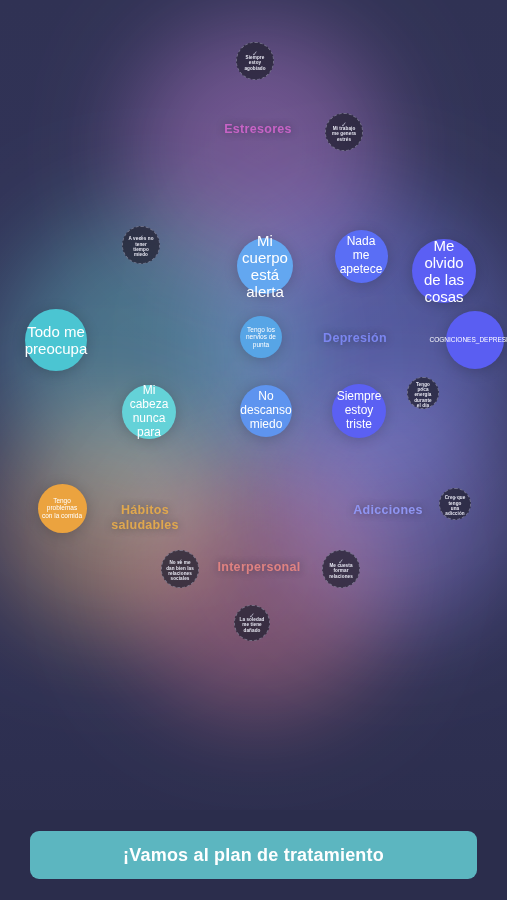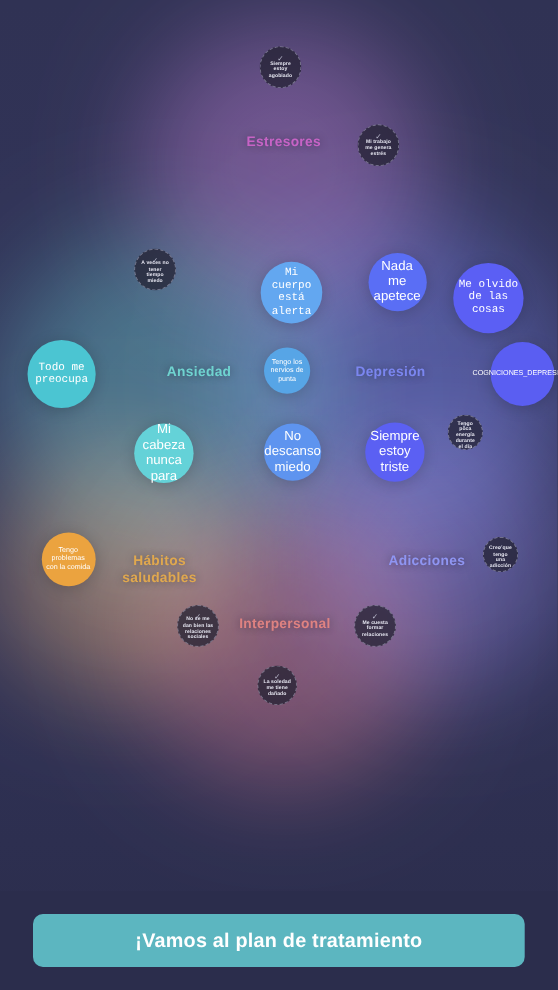--- a/index.html
+++ b/index.html
@@ -53,21 +53,21 @@
   .bubble.outlined span {
     font-size:4.6px; font-weight:600; color:#e7e7f2;
     letter-spacing:.1px; margin-top:4px;
   }
   .bubble.outlined .tick {
     position:absolute; top:19%; left:50%; transform:translateX(-50%);
     font-size:7px; color:#cfd0e2; opacity:.85; line-height:1;
   }
 
   
-  .bubble.lg span { font-size:10px;font-family:Liberation Mono, monospace; }
+  .bubble.lg span { font-size:15px; }
   .bubble.xs span { font-size:6.5px; }
 
   
   #cta-bar {
     position:absolute; left:0; right:0; bottom:0; height:90px;
     background:#2b2d4c;
     display:flex; align-items:center; justify-content:center;
   }
   #cta-button {
     width:447px; height:48px; border-radius:9px;
@@ -82,21 +82,20 @@
 <body>
 
 <div id="canvas">
     <div class="blob" style="left: 130px; top: 22px; height: 256px; width: 256px; background: rgb(142, 79, 158); opacity: 0.55;"></div>
     <div class="blob" style="left: 0px; top: 210px; height: 300px; width: 300px; background: rgb(58, 154, 148); opacity: 0.5;"></div>
     <div class="blob" style="left: 210px; top: 195px; height: 300px; width: 300px; background: rgb(75, 86, 196); opacity: 0.52;"></div>
     <div class="blob" style="left: -7px; top: 408px; height: 224px; width: 224px; background: rgb(192, 138, 46); opacity: 0.5;"></div>
     <div class="blob" style="left: 282px; top: 392px; height: 236px; width: 236px; background: rgb(107, 95, 200); opacity: 0.45;"></div>
     <div class="blob" style="left: 123px; top: 443px; height: 270px; width: 270px; background: rgb(180, 80, 79); opacity: 0.52;"></div>
     <div class="cat-label" style="color: rgb(199, 99, 198); left: 178px; top: 122px; width: 160px;">Estresores</div>
-    <div class="cat-label" style="color: rgb(111, 211, 208); left: 101px; top: 331px; width: 160px;">Ansiedad</div>
     <div class="cat-label" style="color: rgb(123, 134, 240); left: 275px; top: 331px; width: 160px;">Depresión</div>
     <div class="cat-label" style="color: rgb(224, 168, 78); left: 65px; top: 503px; width: 160px;">Hábitos
 saludables</div>
     <div class="cat-label" style="color: rgb(143, 149, 242); left: 308px; top: 503px; width: 160px;">Adicciones</div>
     <div class="cat-label" style="color: rgb(223, 130, 129); left: 179px; top: 560px; width: 160px;">Interpersonal</div>
     <div class="bubble outlined" style="left: 236px; top: 42px; height: 38px; width: 38px;">
       <div class="tick">✓</div>
       <span>Siempre estoy agobiado</span>
     </div>
     <div class="bubble outlined" style="left: 325px; top: 113px; height: 38px; width: 38px;">

